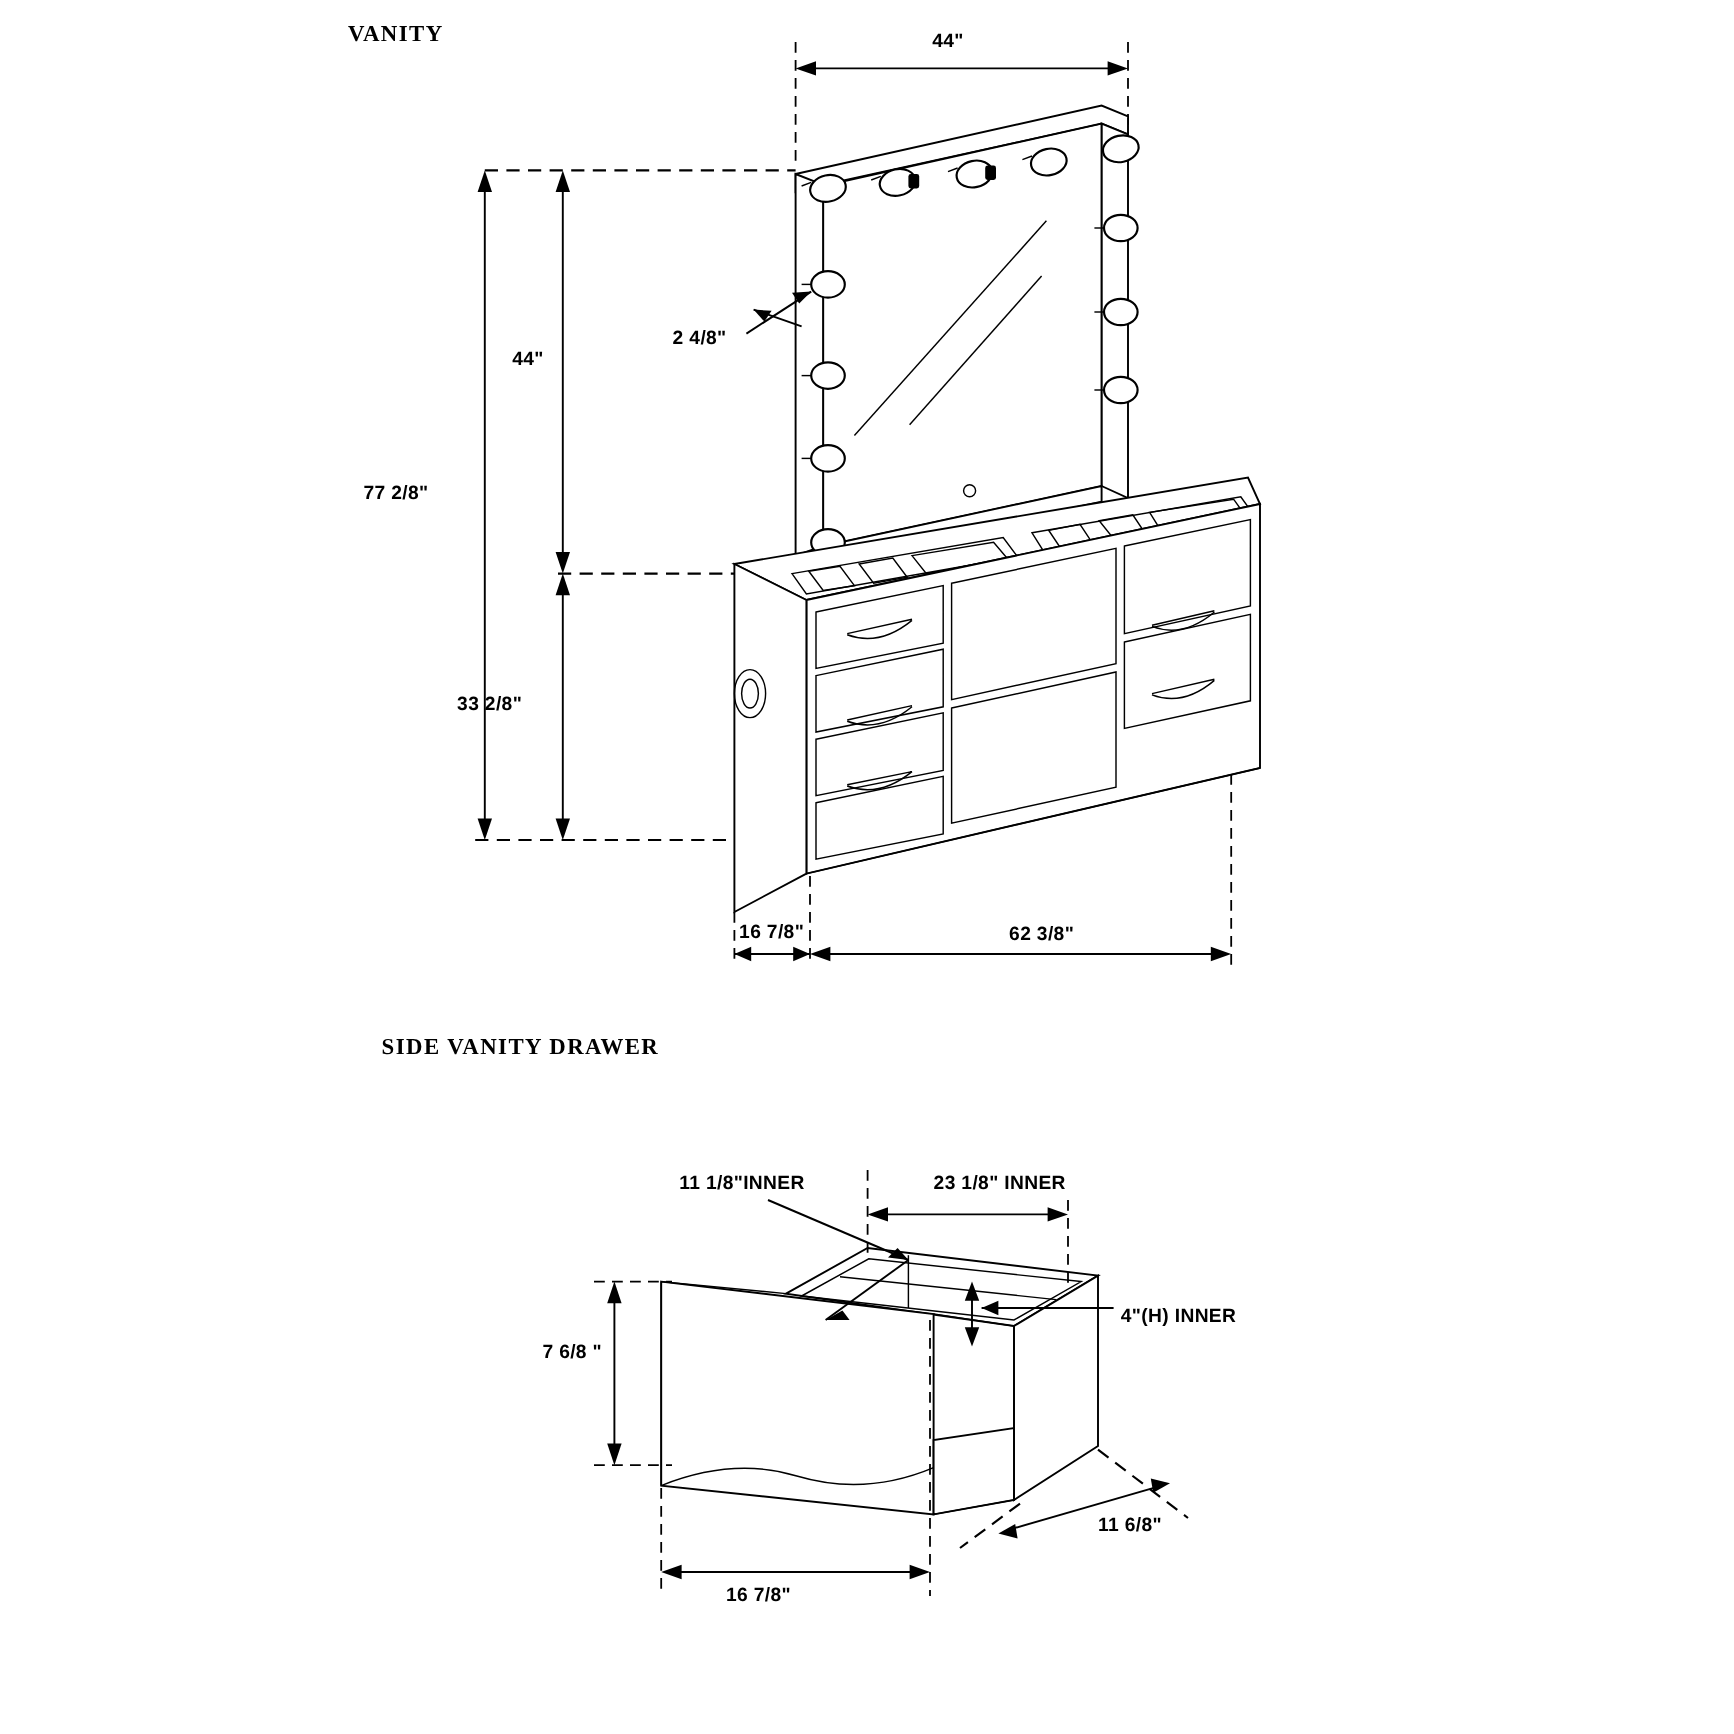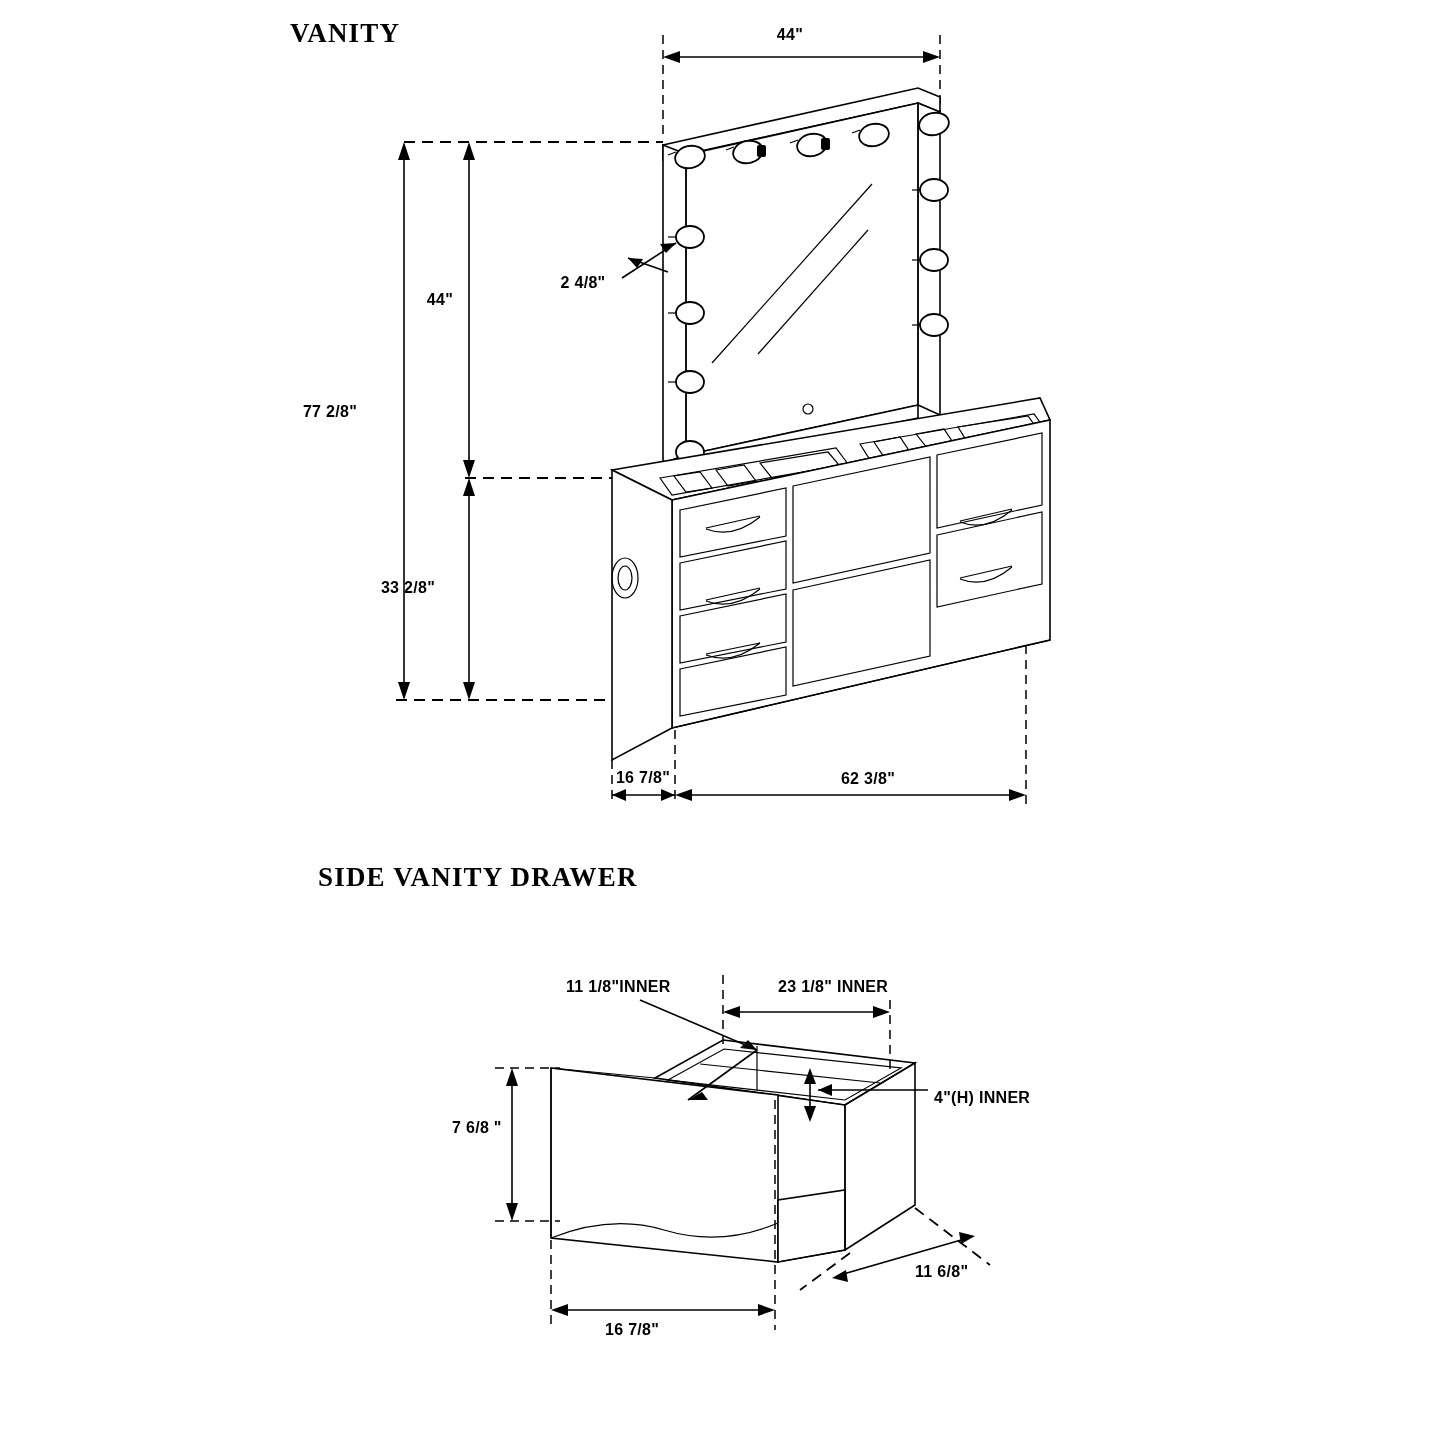--- a/index.html
+++ b/index.html
@@ -20,21 +20,21 @@
     inset: 0;
   }
   .label {
     position: absolute;
     font-family: "Liberation Serif", serif;
     font-weight: bold;
     letter-spacing: 0.5px;
     white-space: nowrap;
   }
   .title {
-    font-size: 27px;
+    font-size: 19px;
     letter-spacing: 1.2px;
   }
   .dim {
     font-size: 16px;
     font-weight: bold;
     font-family: "Liberation Sans", sans-serif;
     letter-spacing: 0.3px;
   }
   svg {
     position: absolute;

